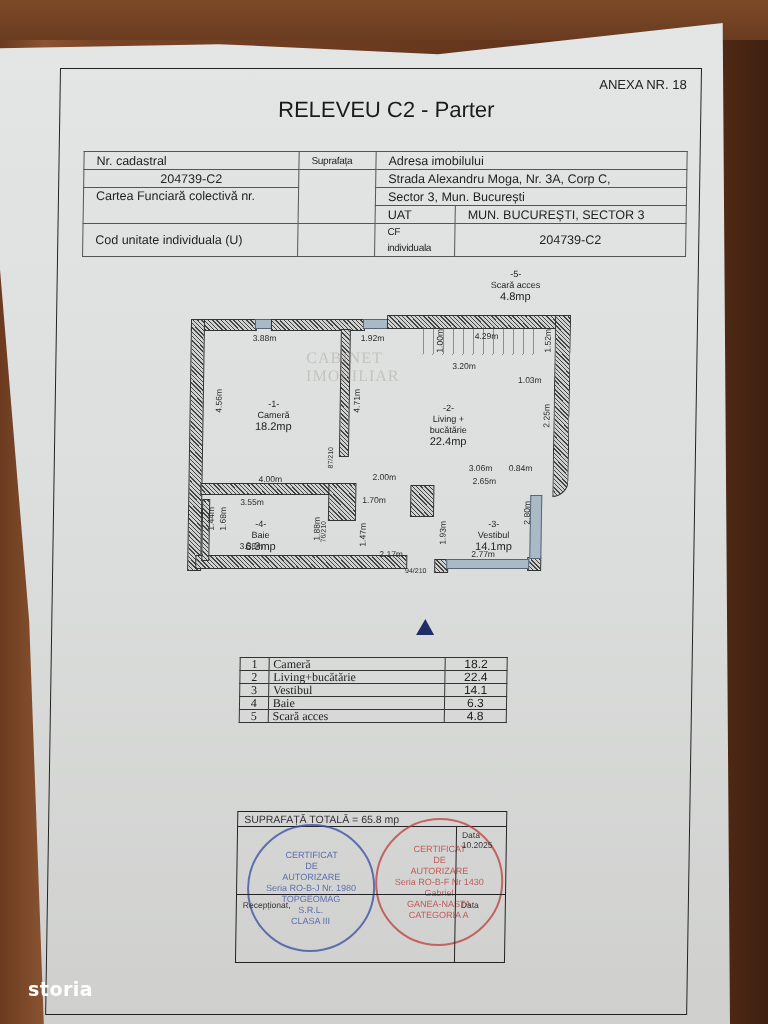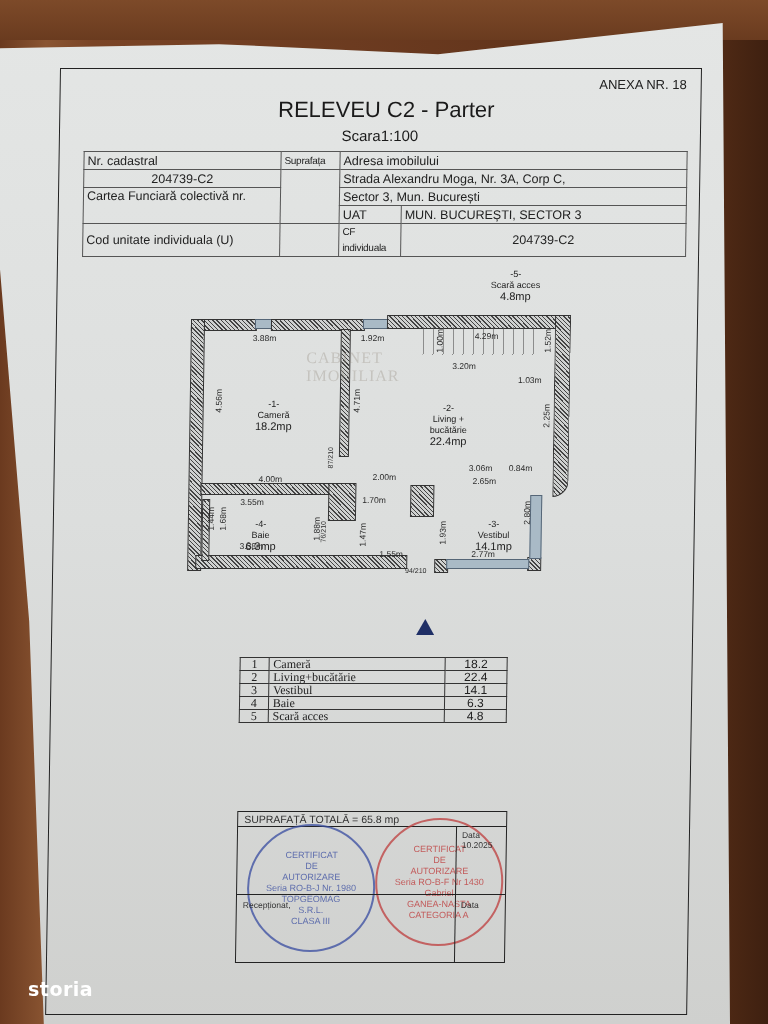--- a/index.html
+++ b/index.html
@@ -19,21 +19,21 @@
     position:absolute; left:60px; top:50px; width:640px; height:945px;
     border:1.5px solid #222;
     transform: skewX(-0.9deg);
     transform-origin: top left;
   }
   .anexa { position:absolute; right:14px; top:8px; font-size:13px; color:#222; }
   .title { position:absolute; left:0; right:0; top:28px; text-align:center; font-size:22px; color:#1a1a1a;padding-left:12px; }
   .subtitle { position:absolute; left:0; right:0; top:58px; text-align:center; font-size:15px; color:#1a1a1a; }
 
   table.info { position:absolute; left:24px; top:82px; width:604px; border-collapse:collapse; font-size:12.5px; color:#222; }
-  table.info td { border:1px solid #555; padding:0 3px; height:17px; line-height:16px; }
+  table.info td { border:1px solid #555; padding:0 12px; height:17px; line-height:16px; }
   .small { font-size:10px; letter-spacing:-0.3px; }
   .center { text-align:center; }
 
   .plan { position:absolute; left:128px; top:200px; width:400px; height:380px; }
   .wall { position:absolute; background: repeating-linear-gradient(45deg,#444 0 1px,#cfd1d0 1px 3px); border:1px solid #333; }
   .window { position:absolute; background:#a9bac6; border:1px solid #567; }
   .dim { position:absolute; font-size:8.5px; color:#2a2a2a; white-space:nowrap; }
   .dim.v { writing-mode: vertical-rl; transform: rotate(180deg); }
   .room-label { position:absolute; text-align:center; font-size:9px; color:#222; line-height:11px; }
   .room-label .area { font-size:11px; }
@@ -55,21 +55,20 @@
 </style>
 </head>
 <body>
 
 <div class="wood-top"></div>
 
 <div class="paper">
   <div class="frame">
     <div class="anexa">ANEXA NR. 18</div>
     <div class="title">RELEVEU C2 - Parter</div>
-    <div class="subtitle">Scara1:100</div>
 
     <table class="info">
       <tbody>
           <tr>
         <td style="width:190px">Nr. cadastral</td>
         <td class="small" style="width:52px" rowspan="1">Suprafața</td>
         <td colspan="2">Adresa imobilului</td>
       </tr>
       <tr>
         <td class="center">204739-C2</td>
@@ -157,21 +156,21 @@
       <div class="dim v" style="left:358px;top:135px">2.25m</div>
       <div class="dim" style="left:190px;top:203px">2.00m</div>
       <div class="dim" style="left:286px;top:194px">3.06m</div>
       <div class="dim" style="left:326px;top:194px">0.84m</div>
       <div class="dim" style="left:290px;top:207px">2.65m</div>
       <div class="dim v" style="left:340px;top:232px">2.80m</div>
       <div class="dim" style="left:290px;top:280px">2.77m</div>
       <div class="dim v" style="left:256px;top:252px">1.93m</div>
       <div class="dim" style="left:180px;top:226px">1.70m</div>
       <div class="dim v" style="left:176px;top:254px">1.47m</div>
-      <div class="dim" style="left:198px;top:280px">1.55m</div>
+      <div class="dim" style="left:198px;top:280px">2.17m</div>
       <div class="dim" style="left:58px;top:228px">3.55m</div>
       <div class="dim" style="left:58px;top:272px">3.38m</div>
       <div class="dim v" style="left:24px;top:238px">1.44m</div>
       <div class="dim v" style="left:36px;top:238px">1.68m</div>
       <div class="dim v" style="left:130px;top:248px">1.88m</div>
 
       <div class="dim v" style="left:144px;top:178px;font-size:7px">87/210</div>
       <div class="dim v" style="left:138px;top:252px;font-size:7px">76/210</div>
       <div class="dim" style="left:224px;top:298px;font-size:7px">94/210</div>
 

